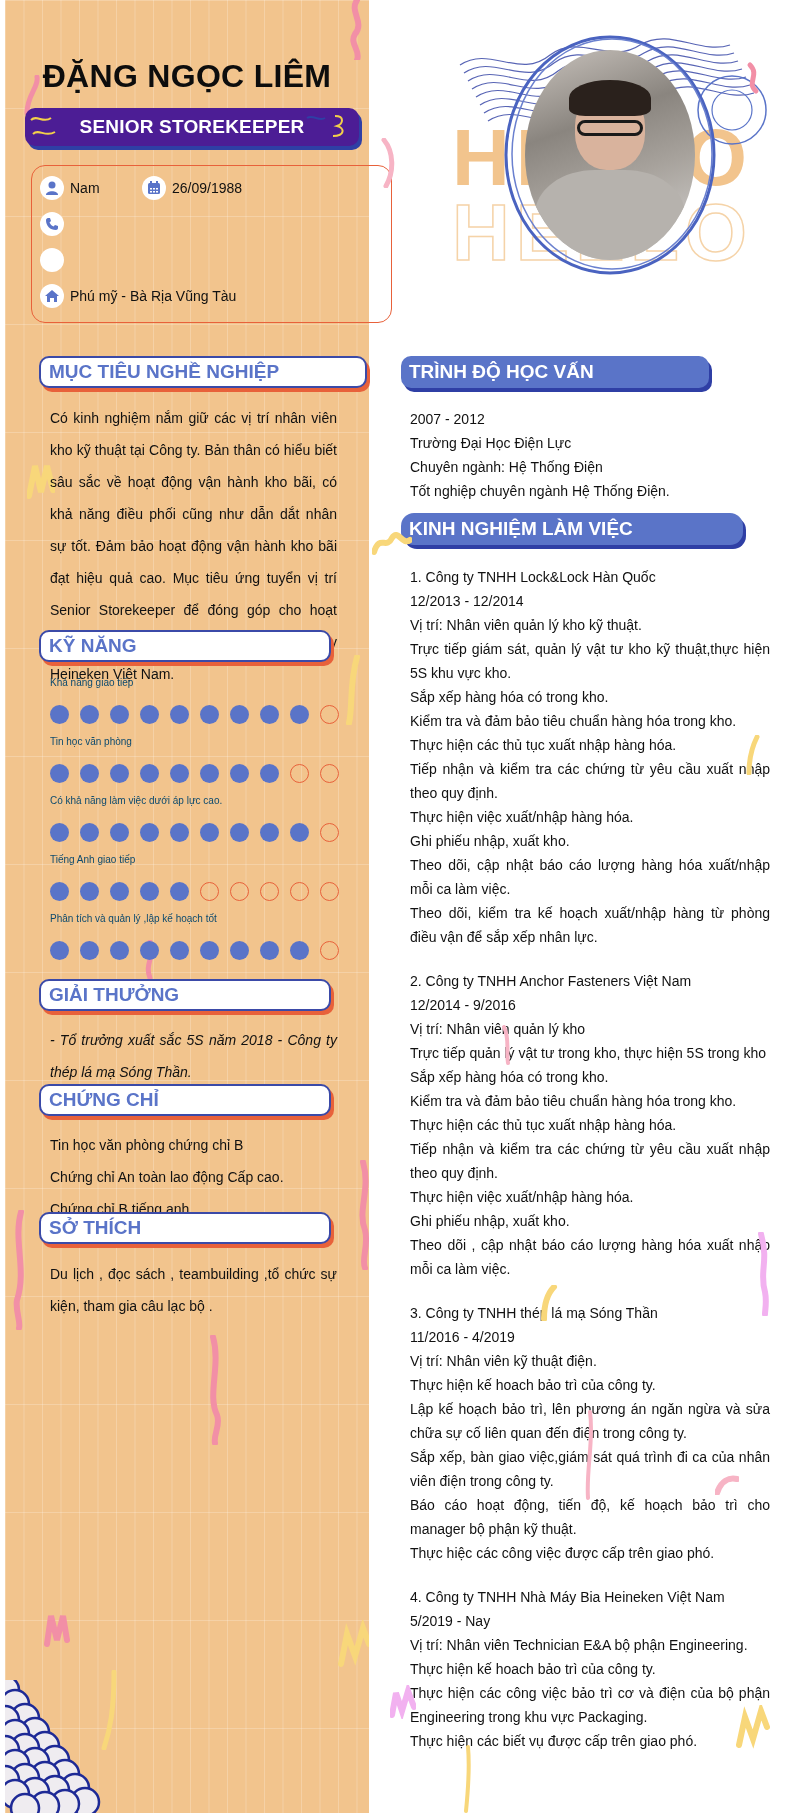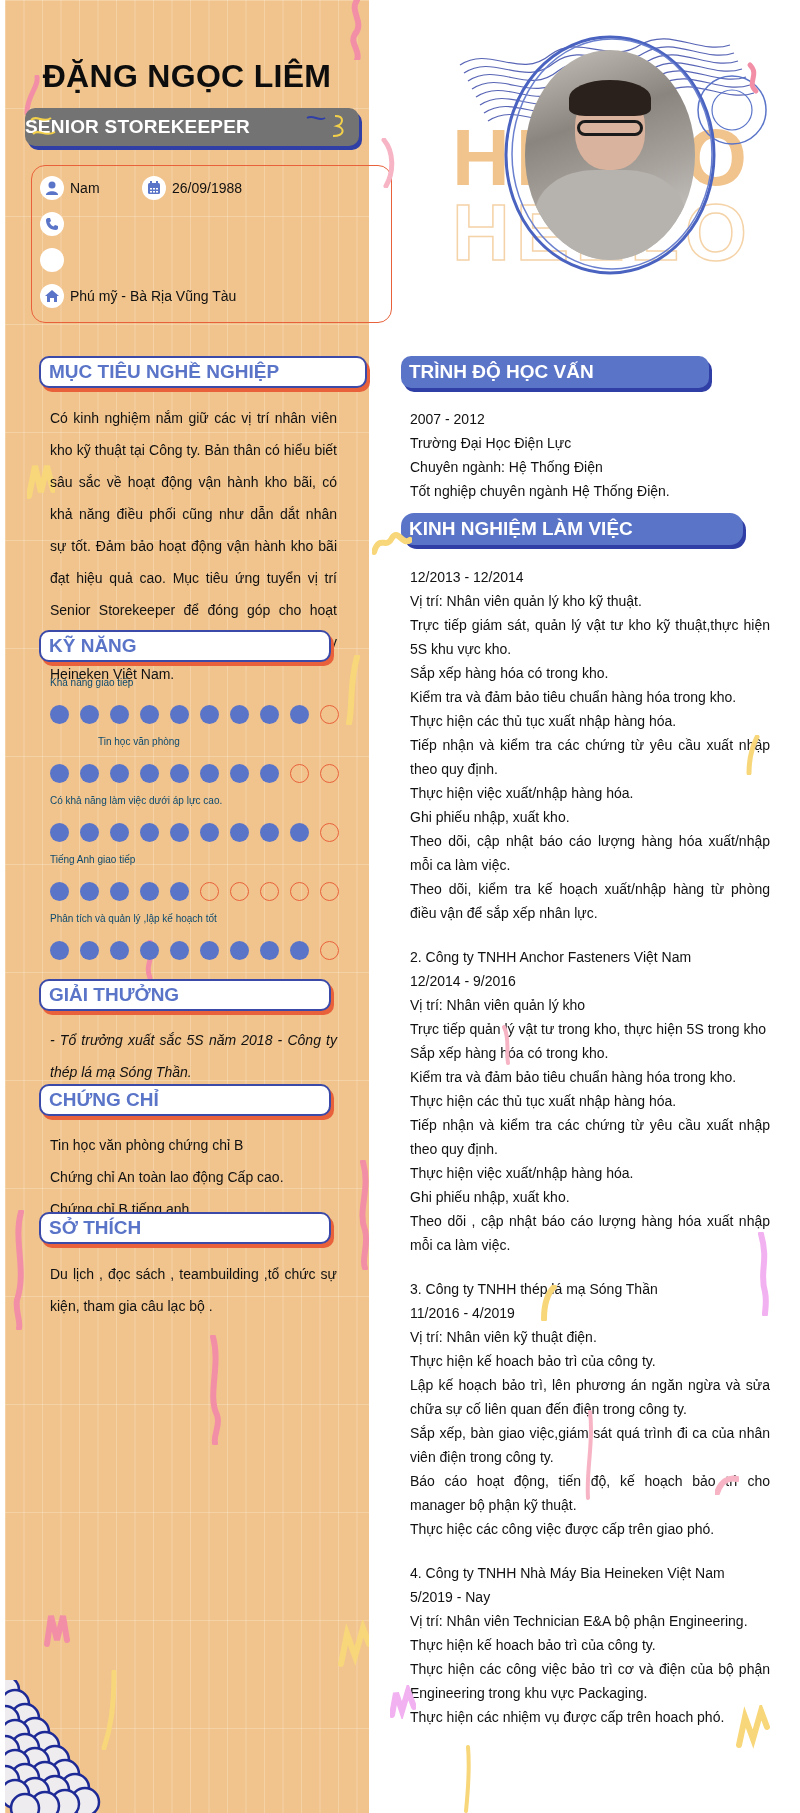--- a/index.html
+++ b/index.html
@@ -16,23 +16,23 @@
     overflow: hidden;
   }
 
   .name {
     position: absolute; left: 5px; top: 58px; width: 364px; text-align: center;
     font-size: 32px; font-weight: bold; color: #0d0d0d; letter-spacing: 0.3px;
   }
 
   .title-banner {
     position: absolute; left: 25px; top: 108px; width: 334px; height: 38px;
-    background: #737373; border-radius: 10px;
+    background: #4c1d95; border-radius: 10px;
     box-shadow: 3px 4px 0 #2f3fa5;
-    display: flex; align-items: center; justify-content: flex-start;
+    display: flex; align-items: center; justify-content: center;
   }
   .title-banner span { color: #ffffff; font-weight: bold; font-size: 19px; letter-spacing: 0.2px; }
   .squig { position: absolute; }
 
   .info-box {
     position: absolute; left: 31px; top: 165px; width: 361px; height: 158px;
     border: 1.5px solid #e8613a; border-radius: 14px;
   }
   .info-row { position: absolute; display: flex; align-items: center; font-size: 14px; color: #111; }
   .icon-circle {
@@ -254,21 +254,21 @@
       <span class="dot on"></span>
       <span class="dot on"></span>
       <span class="dot on"></span>
       <span class="dot on"></span>
       <span class="dot on"></span>
       <span class="dot on"></span>
       <span class="dot on"></span>
       <span class="dot on"></span>
       <span class="dot off"></span>
     </div>
-    <div class="skill-label" style="top: 736px; margin-left: 48px;">Tin học văn phòng</div>
+    <div class="skill-label" style="top: 736px;">Tin học văn phòng</div>
     <div class="dots" style="top: 764px;">
       <span class="dot on"></span>
       <span class="dot on"></span>
       <span class="dot on"></span>
       <span class="dot on"></span>
       <span class="dot on"></span>
       <span class="dot on"></span>
       <span class="dot on"></span>
       <span class="dot on"></span>
       <span class="dot off"></span>
@@ -342,20 +342,21 @@
   <div>Trường Đại Học Điện Lực</div>
   <div>Chuyên ngành: Hệ Thống Điện</div>
   <div>Tốt nghiệp chuyên ngành Hệ Thống Điện.</div>
 </div>
 
 <div class="sec-head dark" style="left:401px;top:513px;width:342px;border-radius:13px;">
   <span>KINH NGHIỆM LÀM VIỆC</span>
 </div>
 <div class="right-text justify" id="experience-list" style="top:565px;">
     <div>
+      <div>1. Công ty TNHH Lock&amp;Lock Hàn Quốc</div>
       <div>12/2013 - 12/2014</div>
       <div>Vị trí: Nhân viên quản lý kho kỹ thuật.</div>
       <div>Trực tiếp giám sát, quản lý vật tư kho kỹ thuật,thực hiện 5S khu vực kho.</div>
       <div>Sắp xếp hàng hóa có trong kho.</div>
       <div>Kiểm tra và đảm bảo tiêu chuẩn hàng hóa trong kho.</div>
       <div>Thực hiện các thủ tục xuất nhập hàng hóa.</div>
       <div>Tiếp nhận và kiểm tra các chứng từ yêu cầu xuất nhập theo quy định.</div>
       <div>Thực hiện việc xuất/nhập hàng hóa.</div>
       <div>Ghi phiếu nhập, xuất kho.</div>
       <div>Theo dõi, cập nhật báo cáo lượng hàng hóa xuất/nhập mỗi ca làm việc.</div>
@@ -383,21 +384,21 @@
       <div>Sắp xếp, bàn giao việc,giám sát quá trình đi ca của nhân viên điện trong công ty.</div>
       <div>Báo cáo hoạt động, tiến độ, kế hoạch bảo trì cho manager bộ phận kỹ thuật.</div>
       <div>Thực hiệc các công việc được cấp trên giao phó.</div>
     </div>
     <div style="margin-top: 20px;">
       <div>4. Công ty TNHH Nhà Máy Bia Heineken Việt Nam</div>
       <div>5/2019 -  Nay</div>
       <div>Vị trí: Nhân viên Technician E&amp;A  bộ phận Engineering.</div>
       <div>Thực hiện kế hoach bảo trì của công ty.</div>
       <div>Thực hiện các công việc bảo trì cơ và điện của bộ phận Engineering trong khu vực Packaging.</div>
-      <div>Thực hiện các nhiệm vụ được cấp trên hoach phó.</div>
+      <div>Thực hiện các biết vụ được cấp trên giao phó.</div>
     </div>
   </div>
 
 <svg class="squig" style="position:absolute;left:372px;top:530px" width="40" height="26">
     <path d="M2 22 C8 4,14 20,20 8 C26 -2,30 16,38 10" stroke="#f8d77a" stroke-width="6" fill="none" stroke-linecap="round"></path>
   </svg>
 <svg class="squig" style="position:absolute;left:745px;top:735px" width="16" height="40">
     <path d="M12 2 C6 14,4 26,4 38" stroke="#f8d77a" stroke-width="5" fill="none" stroke-linecap="round"></path>
   </svg>
 <svg class="squig" style="position:absolute;left:500px;top:1025px" width="14" height="40">

